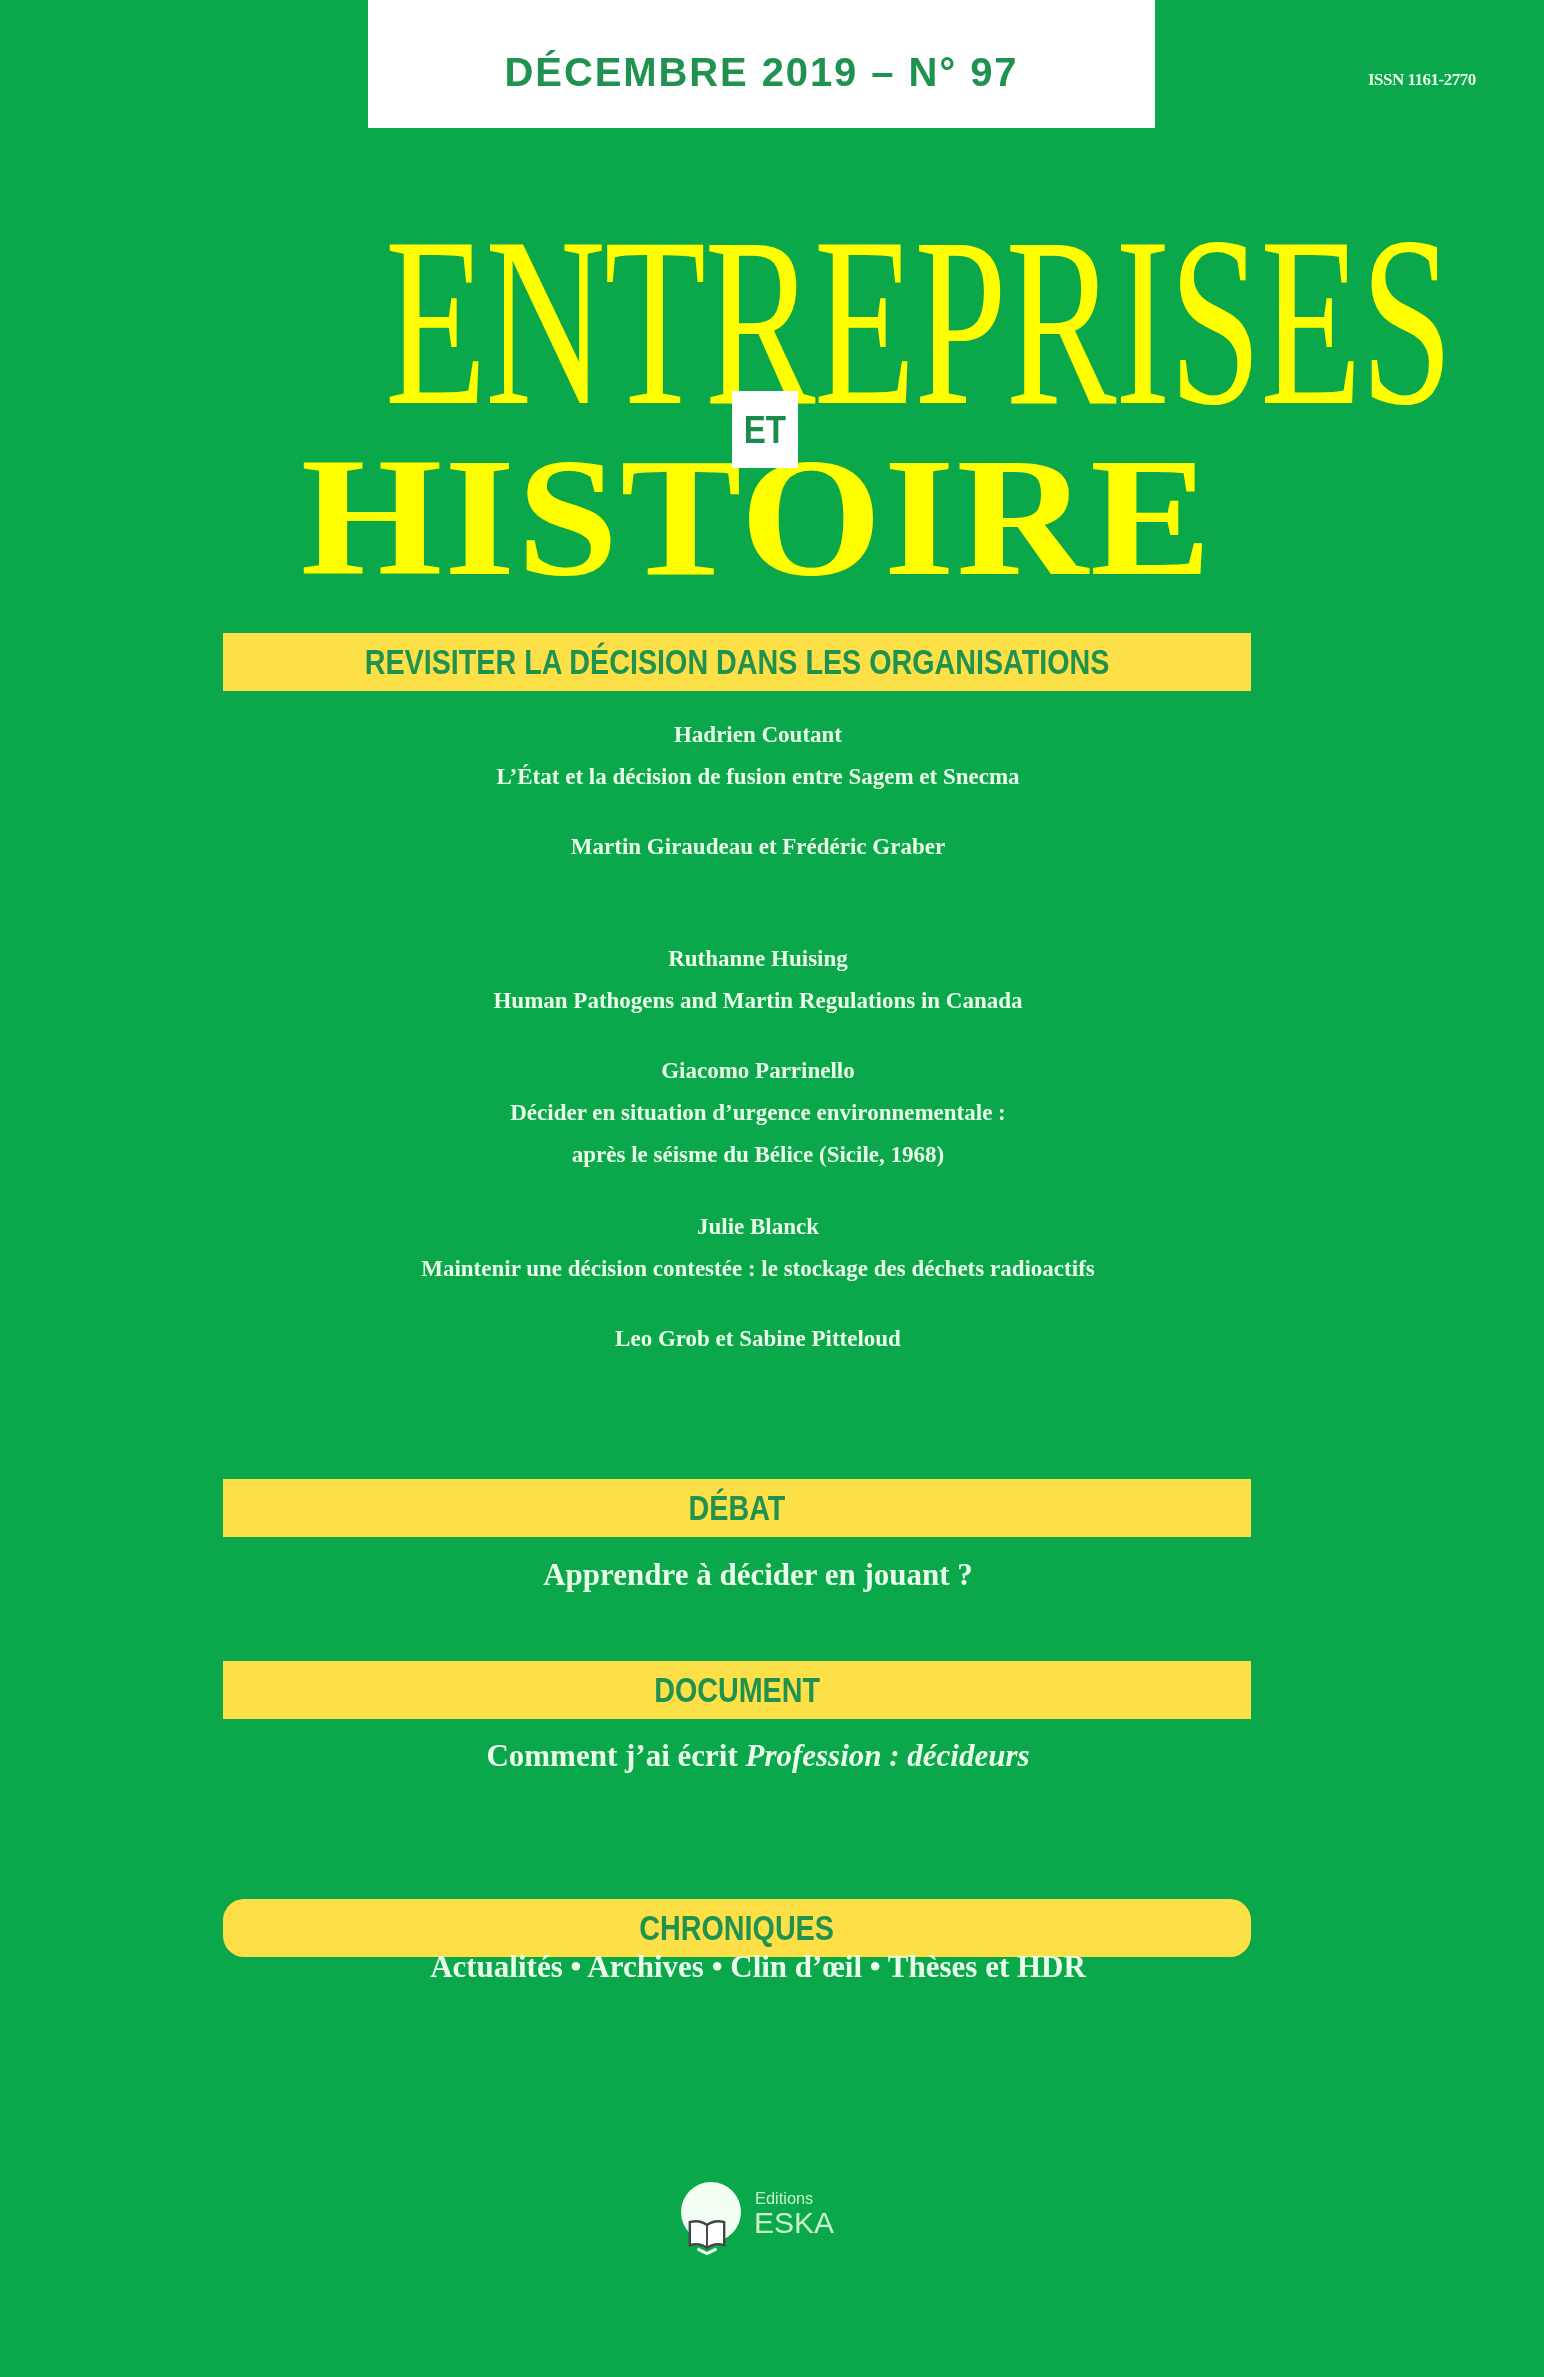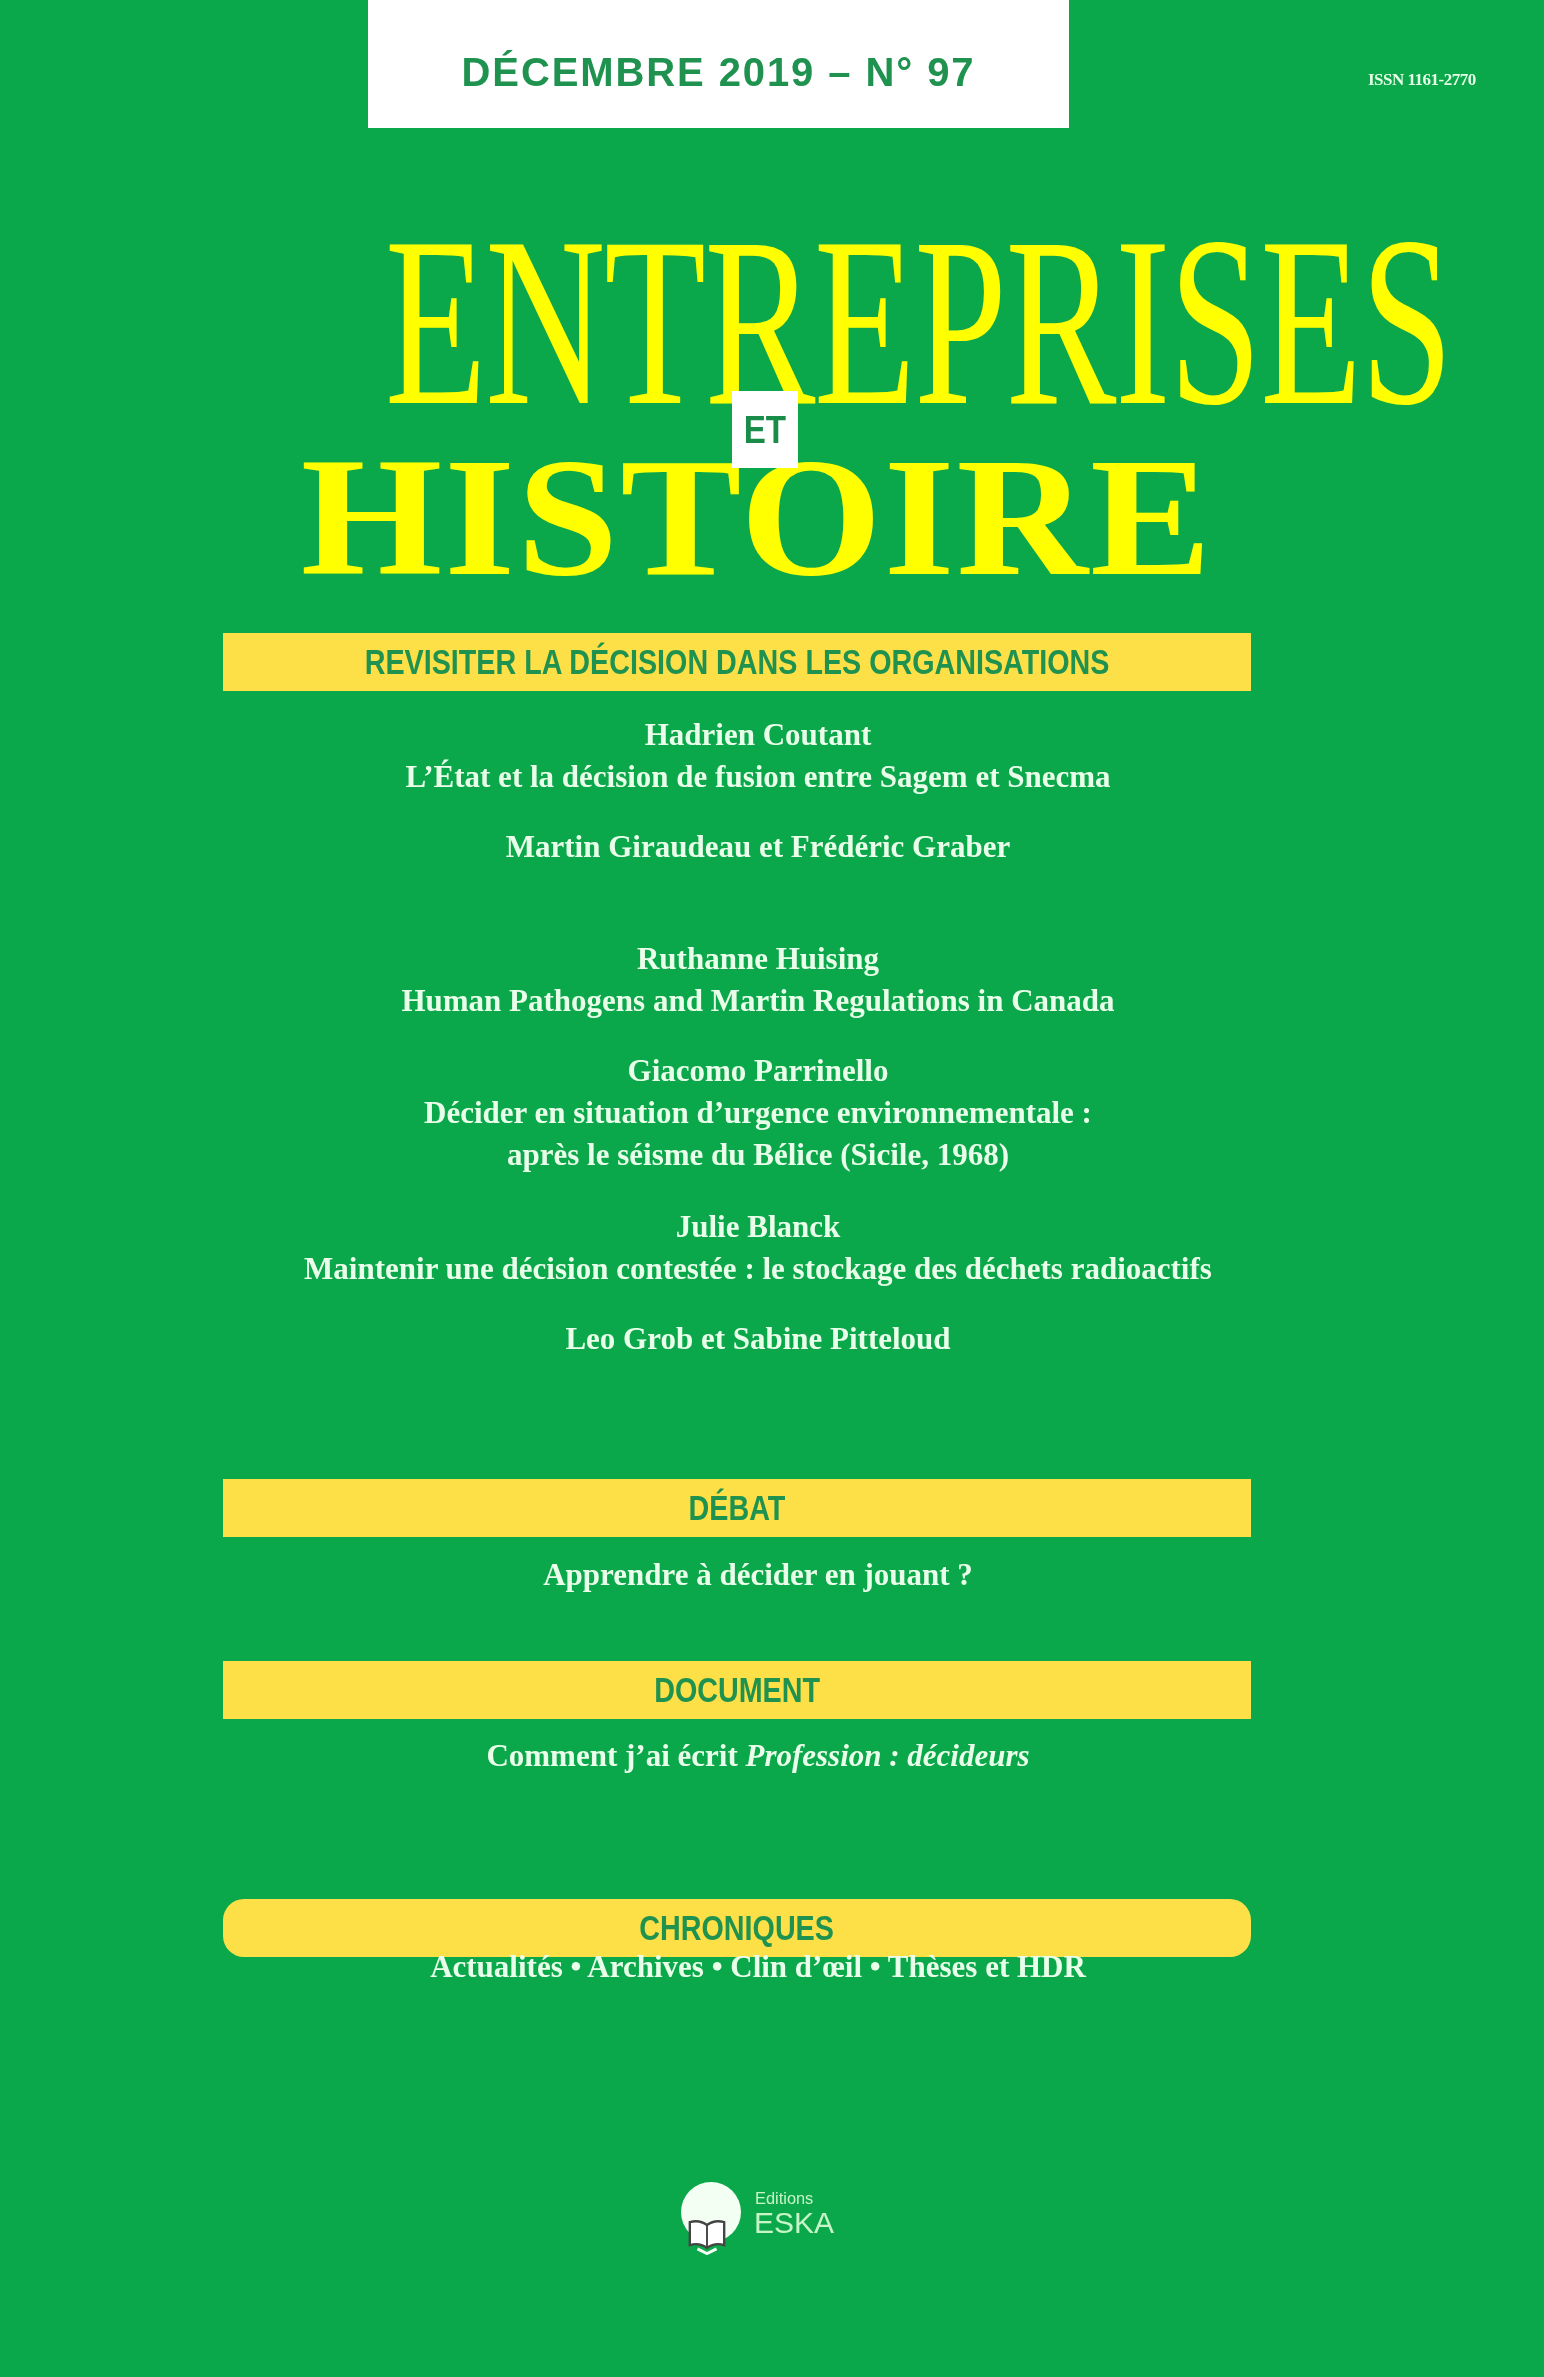--- a/index.html
+++ b/index.html
@@ -4,21 +4,21 @@
 <style>
   html, body { margin: 0; padding: 0; }
   body {
     width: 1545px; height: 2377px;
     background: #0aa84a;
     position: relative;
     overflow: hidden;
     font-family: "Liberation Serif", serif;
   }
   .issue-box {
-    position: absolute; left: 368px; top: 0; width: 701px; height: 128px;
+    position: absolute; left: 368px; top: 0; width: 787px; height: 128px;
     background: #ffffff;
     display: flex; align-items: center; justify-content: center;
   }
   .issue-text {
     font-family: "Liberation Sans", sans-serif;
     font-weight: bold; font-size: 40px; letter-spacing: 1.9px;
     color: #1f9250; margin-top: 17.4px;
   }
   .issn {
     position: absolute; left: 1368px; top: 70px;
@@ -51,21 +51,21 @@
   .bar {
     position: absolute; left: 223px; width: 1028px; height: 58px;
     background: #fde047; display: flex; align-items: center; justify-content: center;
   }
   .bar-text {
     font-family: "Liberation Sans", sans-serif; font-weight: bold;
     font-size: 35px; color: #1f9250; transform: scaleX(0.82);
     white-space: nowrap; letter-spacing: 0px;
   }
   .entries { position: absolute; left: 193px; width: 1130px; text-align: center; }
-  .entry { color: #eaffea; font-weight: bold; font-size: 31px; line-height: 42px; }
+  .entry { color: #eaffea; font-weight: bold; font-size: 23px; line-height: 42px; }
   .entry .author, .entry .title { display: block; white-space: nowrap; }
   .plain {
     position: absolute; left: 193px; width: 1130px; text-align: center;
     color: #eaffea; font-weight: bold; font-size: 31px; line-height: 42px; white-space: nowrap;
   }
   .plain i { font-style: italic; }
   .logo {
     position: absolute; left: 676px; top: 2177px; width: 212px; height: 97px;
   }
   .logo-circle {

